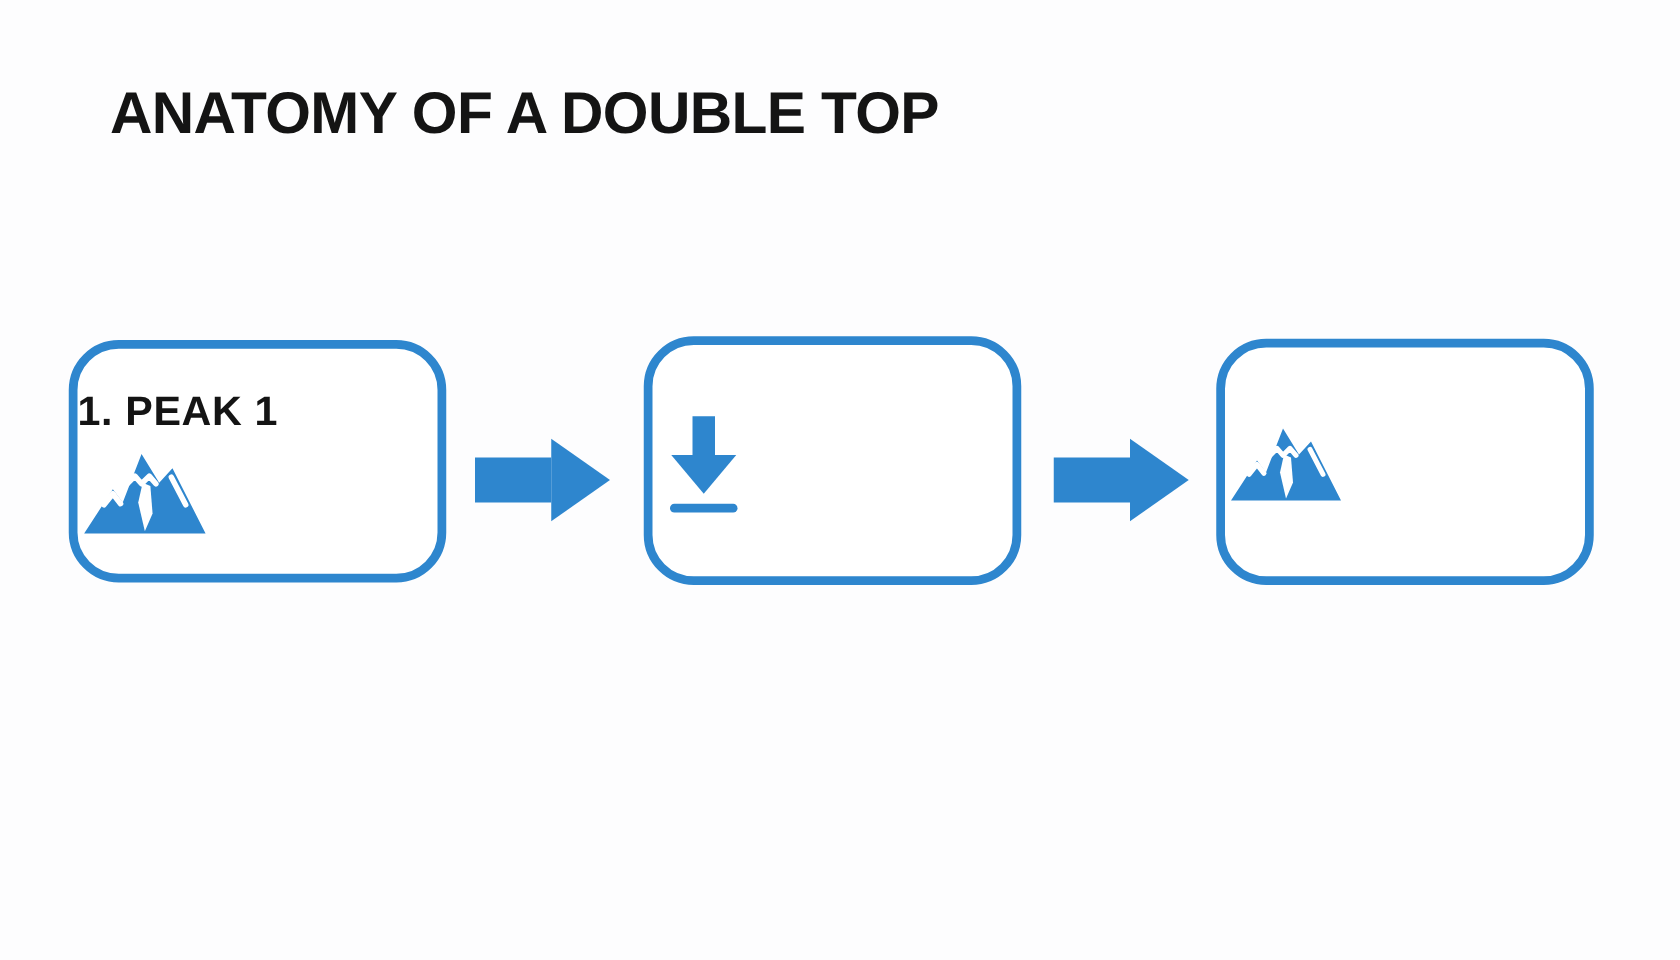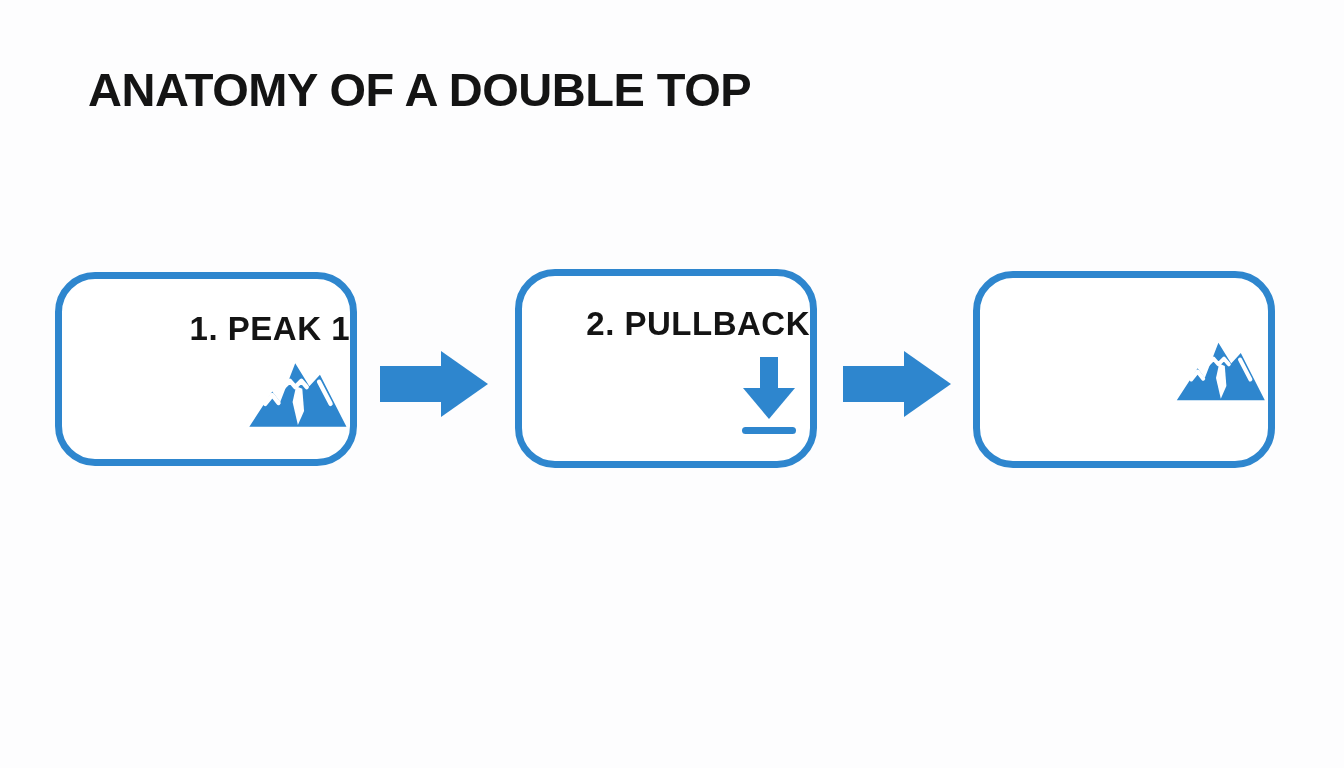--- a/index.html
+++ b/index.html
@@ -28,21 +28,21 @@
     white-space:nowrap;
   }
   .step-box{
     position:absolute;
     width:302px;height:196px;
     background:#FFFFFF;
     border:7px solid var(--accent);
     border-radius:40px;
     display:flex;
     flex-direction:column;
-    align-items:flex-end;
+    align-items:flex-start;
     justify-content:center;
     gap:10px;
     padding-top:4px;
   }
   .step-box.b1{left:55px;top:272px;height:194px;}
   .step-box.b2{left:515px;top:269px;height:199px;}
   .step-box.b3{left:973px;top:271px;height:197px;}
   .step-label{
     font-size:33px;
     font-weight:700;
@@ -81,21 +81,20 @@
   </div>
 
   <span class="connector c1">
     <svg width="112" height="78" viewBox="0 0 110 78" aria-hidden="true">
       <rect class="fill-accent" x="0" y="21" width="61" height="36"></rect>
       <polygon class="fill-accent" points="61,6 108,39 61,72"></polygon>
     </svg>
   </span>
 
   <div class="step-box b2">
-    <div class="step-label">2. PULLBACK</div>
     <span>
       <svg class="step-icon" width="82" height="84" viewBox="0 0 80 84" aria-hidden="true">
         <rect class="fill-accent" x="31" y="4" width="18" height="32"></rect>
         <polygon class="fill-accent" points="14,35 66,35 40,66"></polygon>
         <rect class="fill-accent" x="13" y="74" width="54" height="7" rx="3.5"></rect>
       </svg>
     </span>
   </div>
 
   <span class="connector c2">

